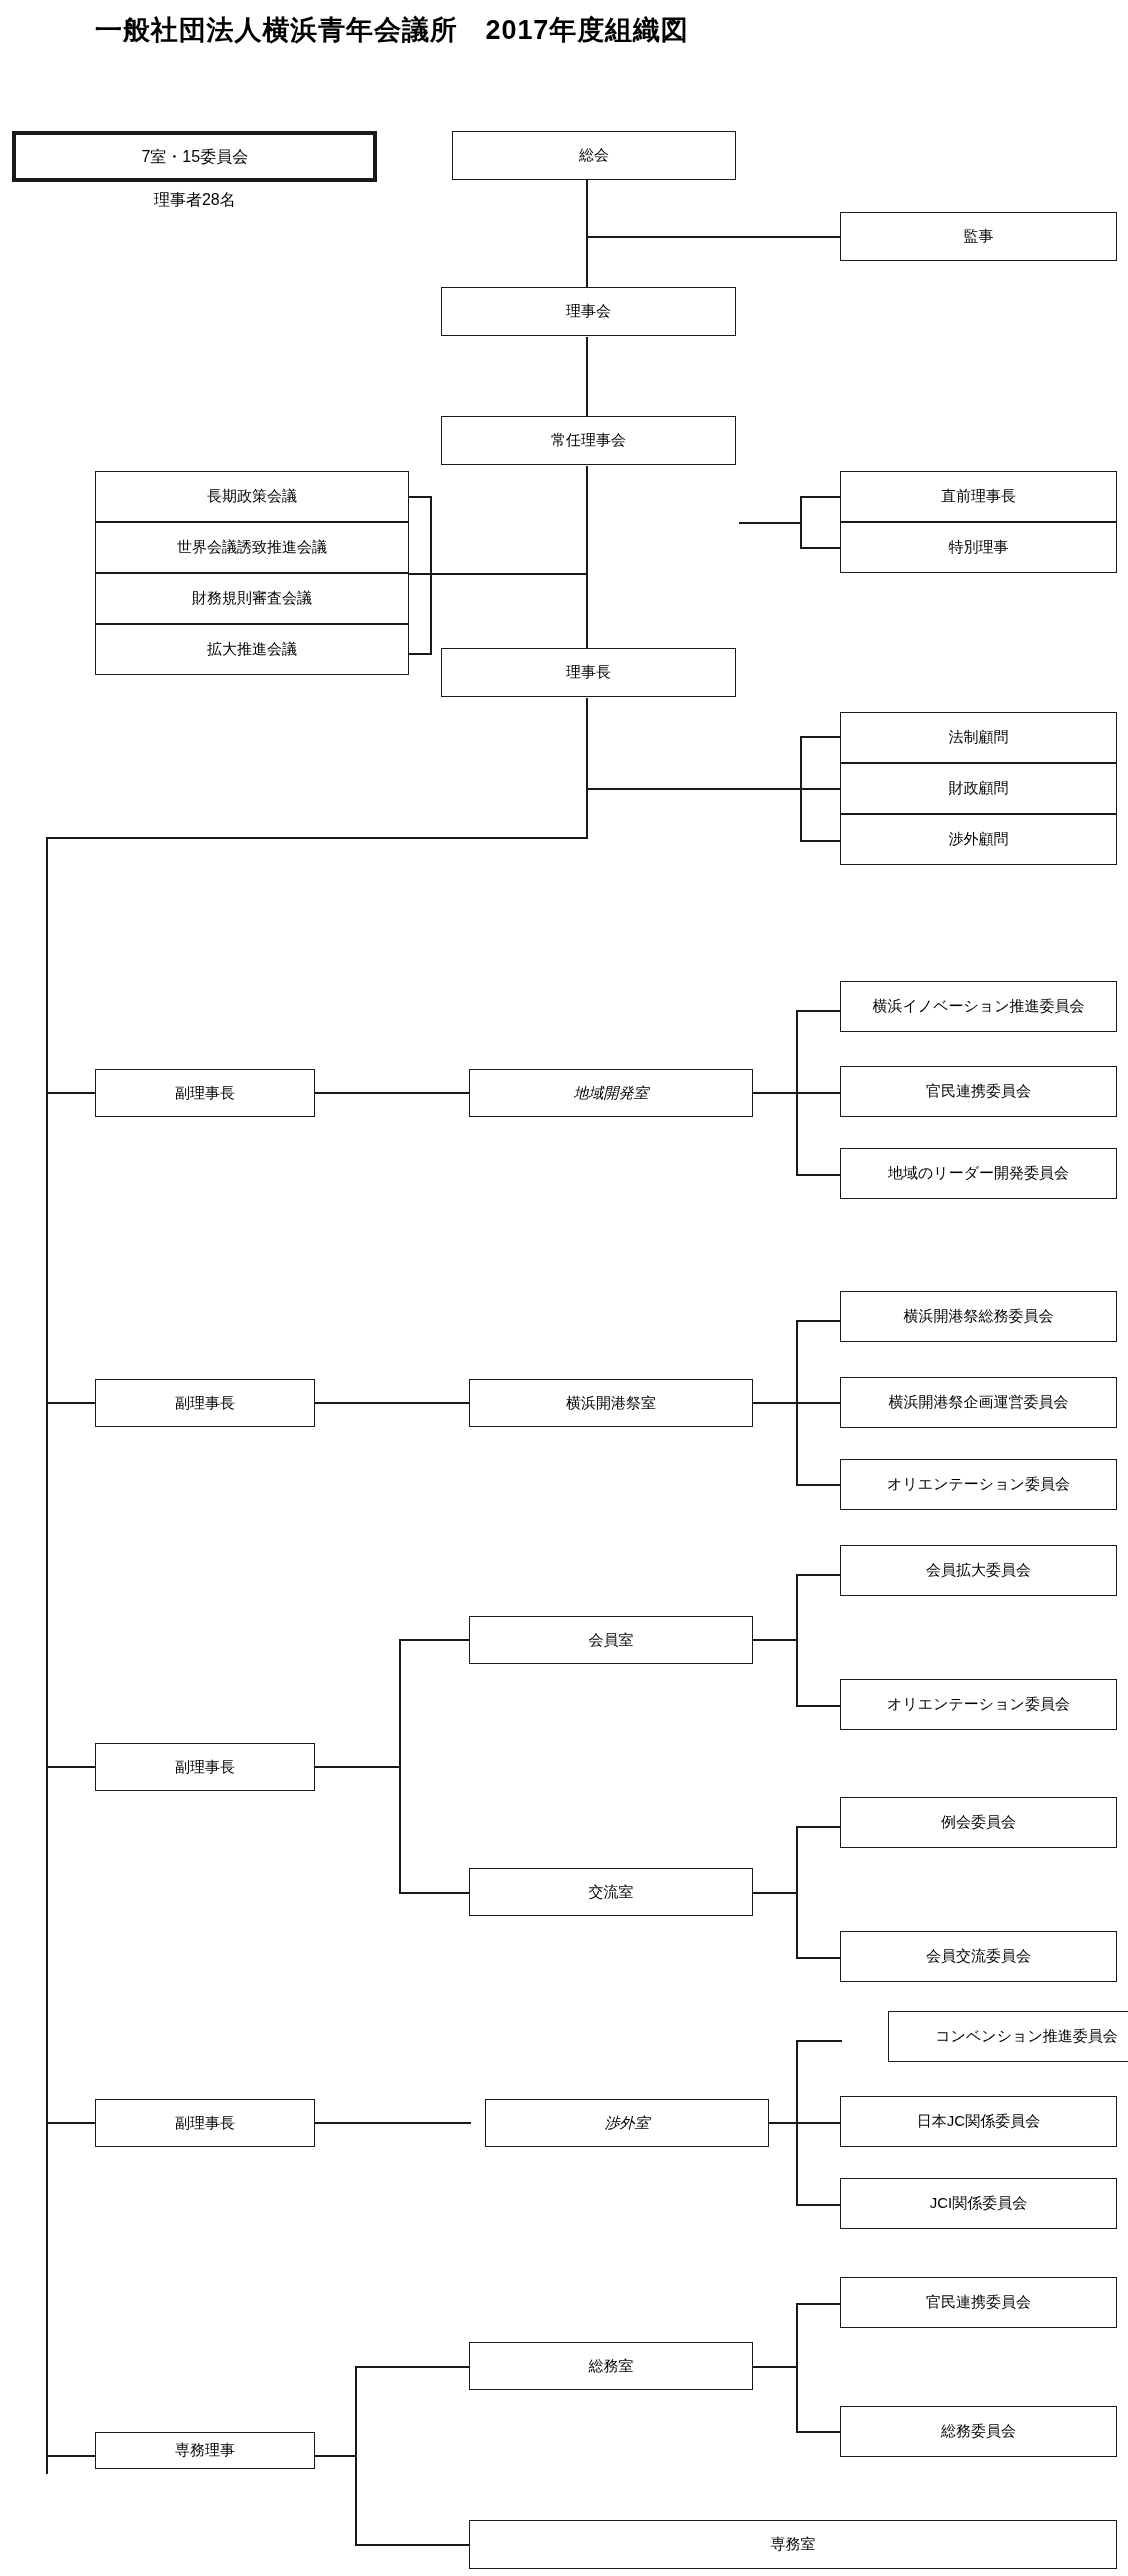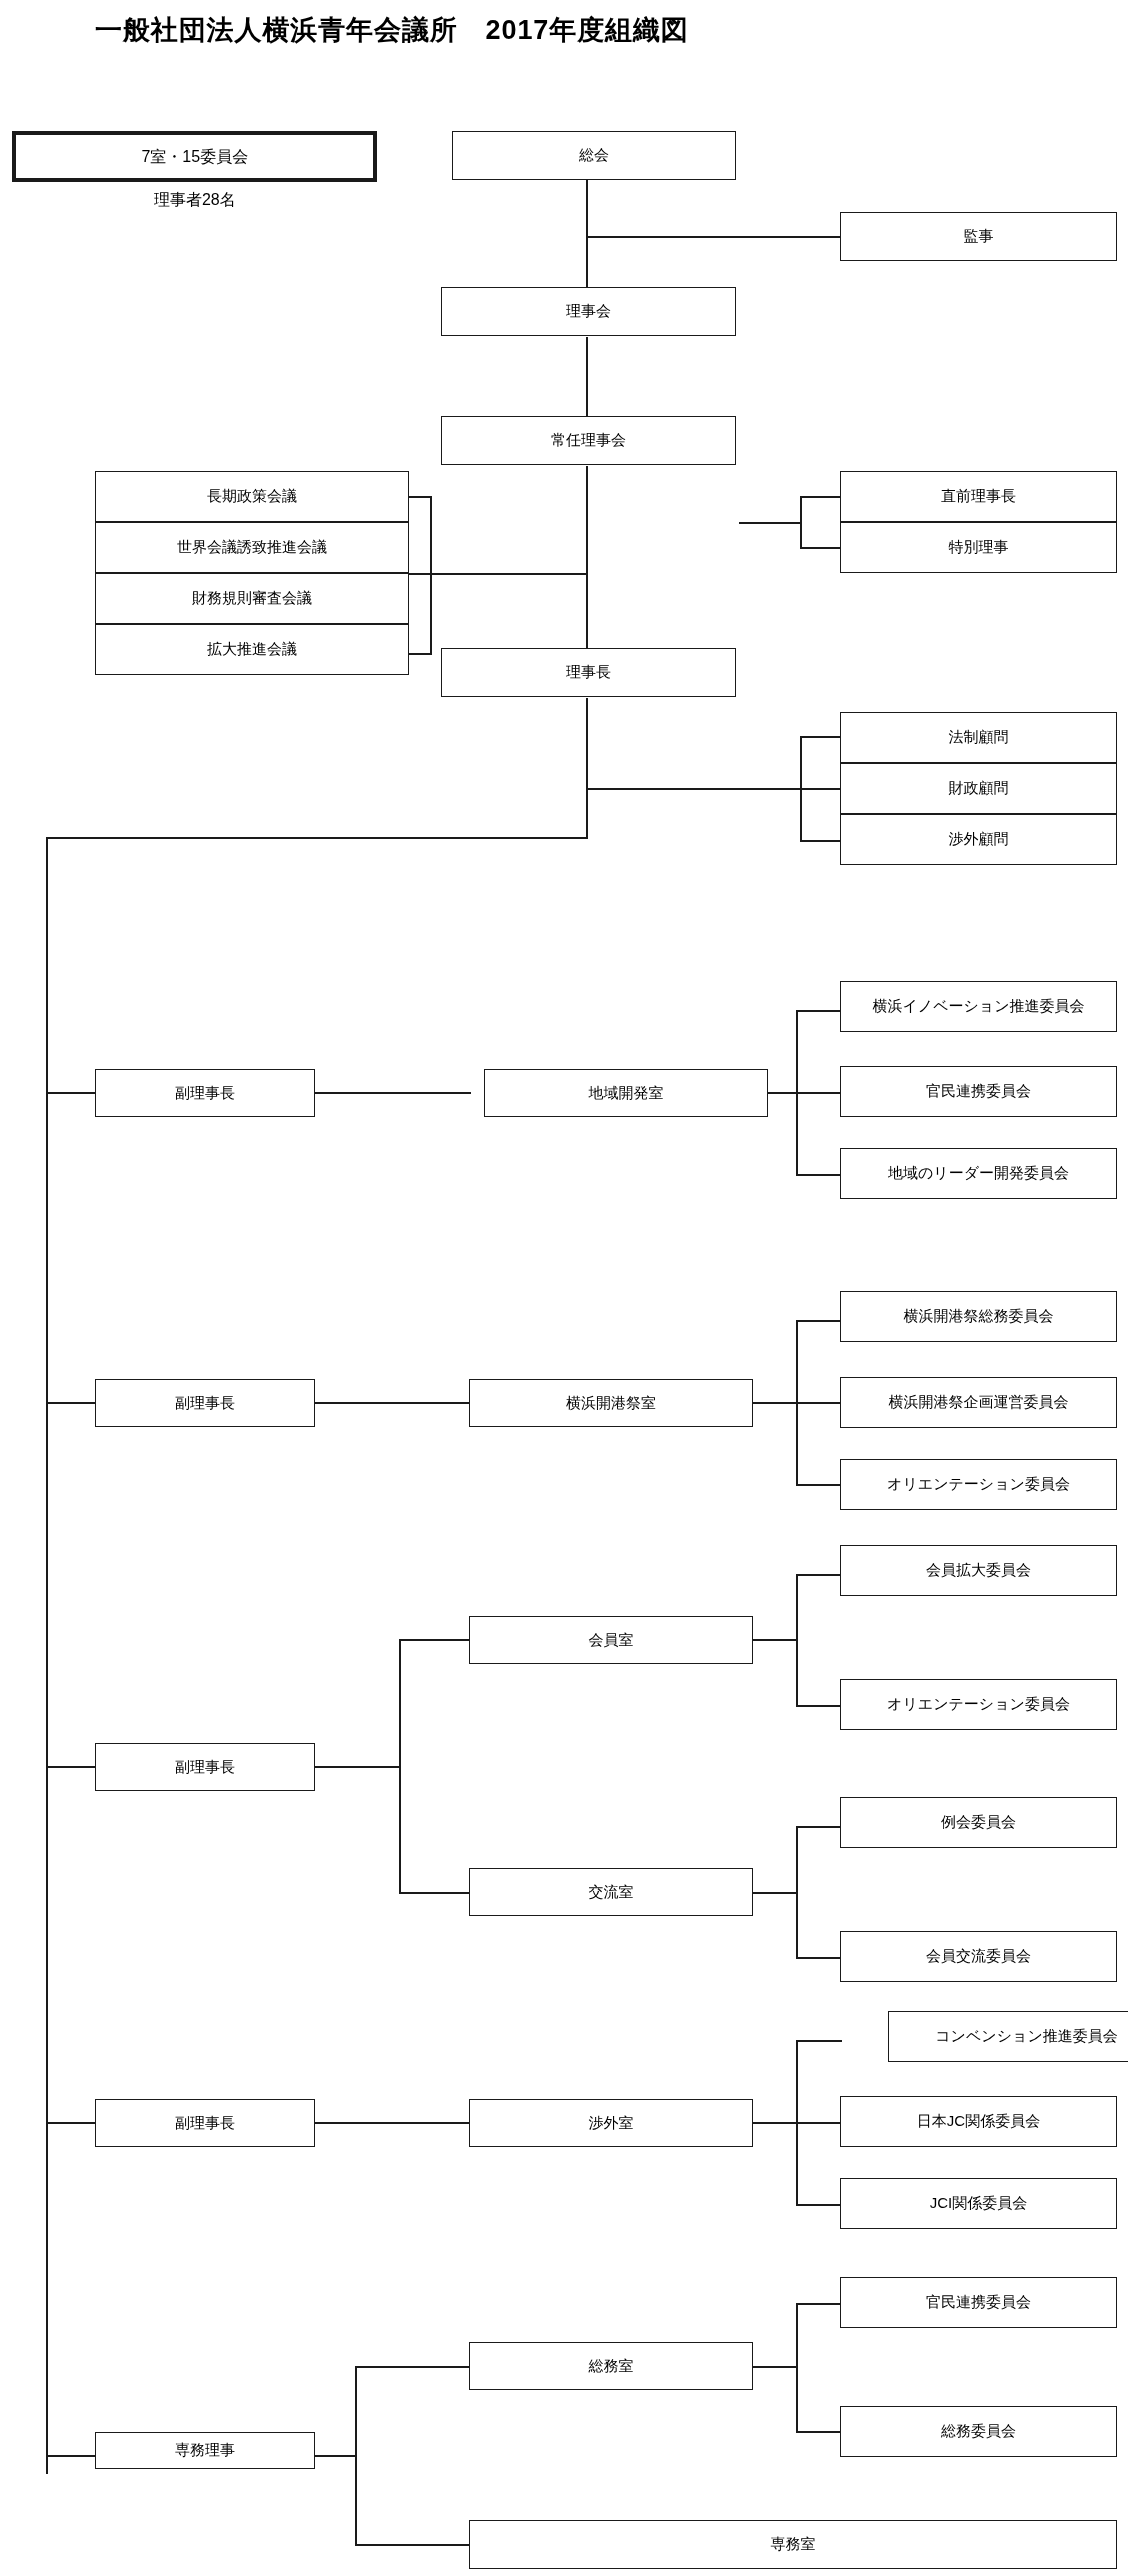--- a/index.html
+++ b/index.html
@@ -142,21 +142,21 @@
   <div class="ln lnv" style="left:586px; top:698px; height:141px;"></div>
 
   <div class="ln lnh" style="left:46px; top:837px; width:542px;"></div>
   <div class="ln lnv" style="left:46px; top:837px; height:1637px;"></div>
 
   <div class="box" style="left:95px; top:1069px; width:220px; height:48px;">
     <span>副理事長</span>
   </div>
   <div class="ln lnh" style="left:46px; top:1092px; width:51px;"></div>
 
-  <div class="box" style="left:484px; top:1069px; width:284px; height:48px;">
+  <div class="box" style="left:469px; top:1069px; width:284px; height:48px;font-style:italic;">
     <span>地域開発室</span>
   </div>
   <div class="ln lnh" style="left:314px; top:1092px; width:157px;"></div>
 
   <div class="ln lnv" style="left:796px; top:1010px; height:164px;"></div>
   <div class="ln lnh" style="left:751px; top:1092px; width:47px;"></div>
 
   <div class="box" style="left:840px; top:981px; width:277px; height:51px;">
     <span>横浜イノベーション推進委員会</span>
   </div>
@@ -240,21 +240,21 @@
   <div class="box" style="left:840px; top:1931px; width:277px; height:51px;">
     <span>会員交流委員会</span>
   </div>
   <div class="ln lnh" style="left:796px; top:1957px; width:46px;"></div>
 
   <div class="box" style="left:95px; top:2099px; width:220px; height:48px;">
     <span>副理事長</span>
   </div>
   <div class="ln lnh" style="left:46px; top:2122px; width:51px;"></div>
 
-  <div class="box" style="left:469px; top:2099px; width:284px; height:48px;">
+  <div class="box" style="left:485px; top:2099px; width:284px; height:48px;font-style:italic;">
     <span>渉外室</span>
   </div>
   <div class="ln lnh" style="left:314px; top:2122px; width:157px;"></div>
 
   <div class="ln lnv" style="left:796px; top:2040px; height:164px;"></div>
   <div class="ln lnh" style="left:751px; top:2122px; width:47px;"></div>
 
   <div class="box" style="left:888px; top:2011px; width:277px; height:51px;">
     <span>コンベンション推進委員会</span>
   </div>

